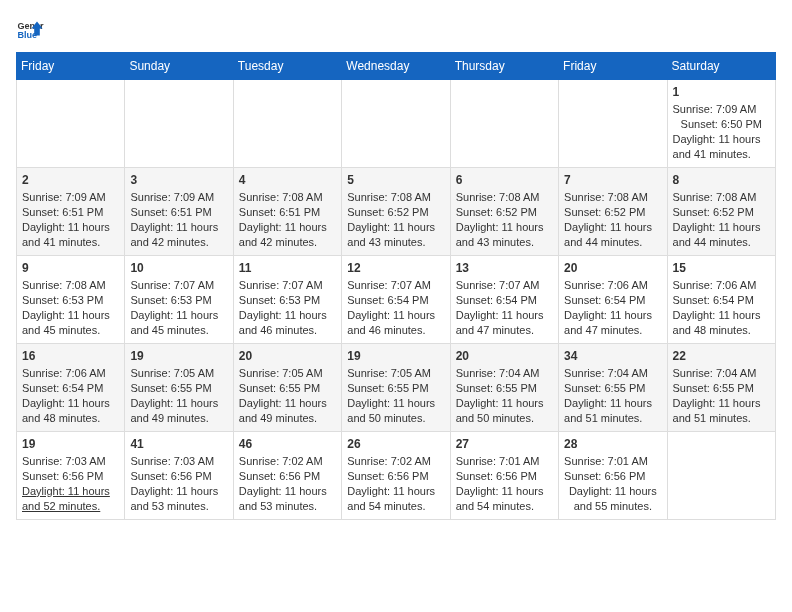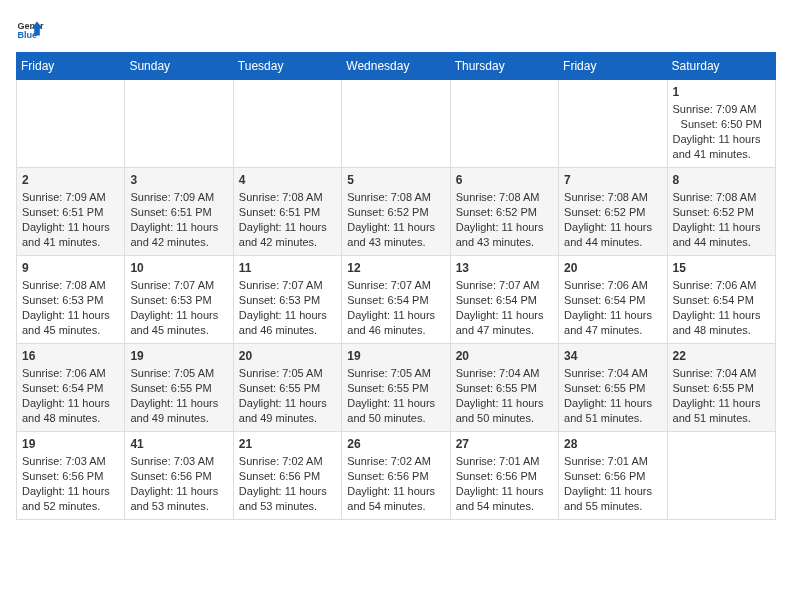--- a/index.html
+++ b/index.html
@@ -248,48 +248,48 @@
           <span style="display: block;">Sunrise: 7:04 AM</span>
           <span style="display: block;">Sunset: 6:55 PM</span>
           <span style="display: block;">Daylight: 11 hours and 51 minutes.</span>
         </td>
       </tr>
       <tr class="row-white">
         <td>
           <span class="day-num">19</span>
           <span style="display: block;">Sunrise: 7:03 AM</span>
           <span style="display: block;">Sunset: 6:56 PM</span>
-          <span style="display: block;">Daylight: 11 hours and 52 minutes.</span>
+          <span style="display: block; text-decoration: underline;">Daylight: 11 hours and 52 minutes.</span>
         </td>
         <td>
           <span class="day-num">41</span>
           <span style="display: block;">Sunrise: 7:03 AM</span>
           <span style="display: block;">Sunset: 6:56 PM</span>
           <span style="display: block;">Daylight: 11 hours and 53 minutes.</span>
         </td>
         <td>
-          <span class="day-num">21</span>
+          <span class="day-num">46</span>
           <span style="display: block;">Sunrise: 7:02 AM</span>
           <span style="display: block;">Sunset: 6:56 PM</span>
           <span style="display: block;">Daylight: 11 hours and 53 minutes.</span>
         </td>
         <td>
           <span class="day-num">26</span>
           <span style="display: block;">Sunrise: 7:02 AM</span>
           <span style="display: block;">Sunset: 6:56 PM</span>
           <span style="display: block;">Daylight: 11 hours and 54 minutes.</span>
         </td>
         <td>
           <span class="day-num">27</span>
           <span style="display: block;">Sunrise: 7:01 AM</span>
           <span style="display: block;">Sunset: 6:56 PM</span>
           <span style="display: block;">Daylight: 11 hours and 54 minutes.</span>
         </td>
         <td>
           <span class="day-num">28</span>
           <span style="display: block;">Sunrise: 7:01 AM</span>
           <span style="display: block;">Sunset: 6:56 PM</span>
-          <span style="display: block;">Daylight: 11 hours and 55 minutes.</span>
+          <span style="display: block; text-align: center;">Daylight: 11 hours and 55 minutes.</span>
         </td>
         <td class="empty"></td>
       </tr>
     </tbody>
 </table>
 
 </body></html>

